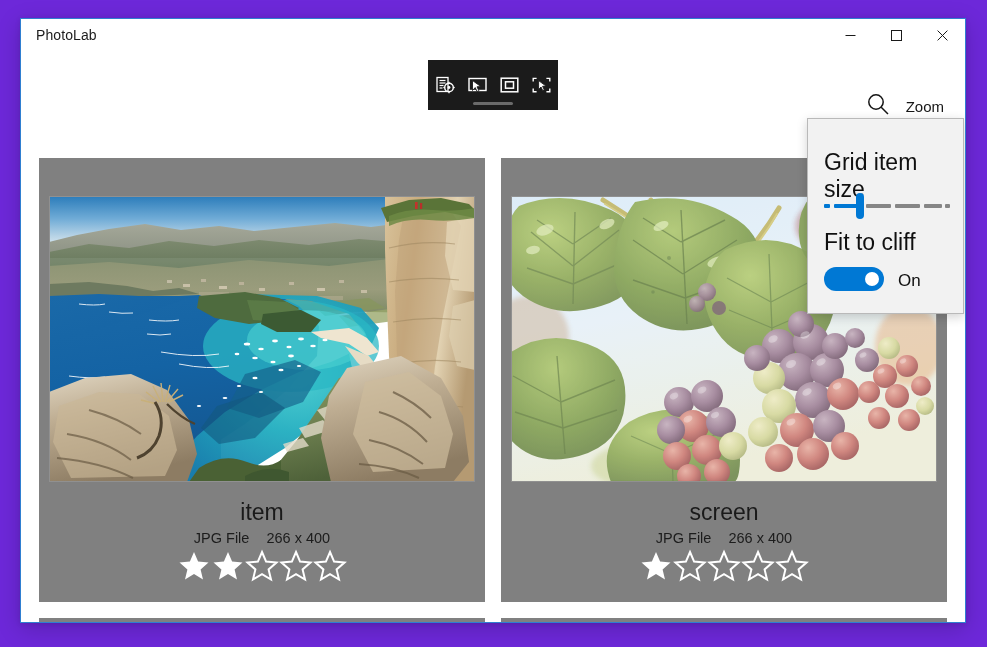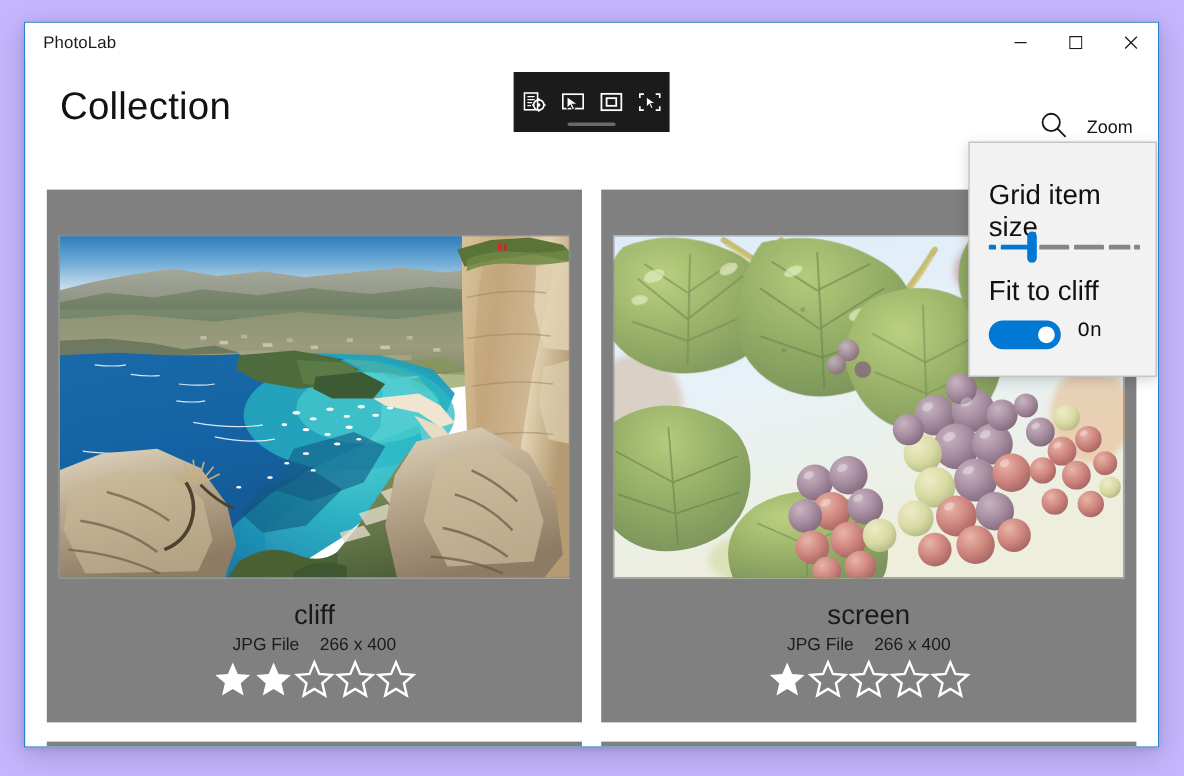--- a/index.html
+++ b/index.html
@@ -12,21 +12,21 @@
     background: #ffffff;
     font-family: "Liberation Sans", sans-serif;
     overflow: hidden;
     position: relative;
   }
 
   
   #desktop {
     position: absolute;
     inset: 0;
-    background: #c4b5fd;
+    background: #6d28d9;
   }
 
   
   #app-window {
     position: absolute;
     left: 20px;
     top: 18px;
     width: 946px;
     height: 605px;
     background: #ffffff;
@@ -272,23 +272,22 @@
     background: #0078d4;
     border-radius: 4px;
   }
 
   
   #fit-screen-toggle-row {
     position: absolute;
     left: 16px;
     top: 148px;
     display: flex;
-    align-items: flex-start;
+    align-items: flex-end;
     gap: 14px;
-    font-family: Liberation Mono, monospace;
   }
   .toggle {
     width: 60px;
     height: 24px;
     border-radius: 12px;
     background: #0078d4;
     position: relative;
     cursor: default;
     flex: none;
   }
@@ -338,21 +337,20 @@
             <svg width="11" height="11" viewBox="0 0 11 11">
               <line x1="0.6" y1="0.6" x2="10.4" y2="10.4" stroke="#1a1a1a" stroke-width="1"></line>
               <line x1="10.4" y1="0.6" x2="0.6" y2="10.4" stroke="#1a1a1a" stroke-width="1"></line>
             </svg>
           </span>
         </button>
       </div>
     </div>
 
     <div id="header-row">
-      <div id="page-title">Collection</div>
 
       <div id="zoom-command">
         <span>
           <svg width="26" height="26" viewBox="0 0 26 26">
             <circle cx="11" cy="11" r="7.2" fill="none" stroke="#151515" stroke-width="1.5"></circle>
             <line x1="16.2" y1="16.2" x2="23" y2="23" stroke="#151515" stroke-width="1.5"></line>
           </svg>
         </span>
         <span class="zoom-label">Zoom</span>
       </div>
@@ -552,21 +550,21 @@
 
               <path d="M150,272 q24,-16 48,-6 q20,8 34,-2 l0,22 l-92,0 Z" fill="#4a6134"></path>
               <path d="M196,280 q22,-12 44,-4 l0,10 l-44,0 Z" fill="#3f5730"></path>
 
               <rect x="0" y="0" width="426" height="286" fill="none" stroke="#909090" stroke-width="2"></rect>
             </svg>
           </div>
         </div>
 
         <div class="card-caption">
-          <div class="card-title">cliff</div>
+          <div class="card-title">item</div>
           <div class="card-meta">
             <span>JPG File</span>
             <span class="sep"></span>
             <span>266 x 400</span>
           </div>
           <div class="rating">
             <span>
                 <svg width="34" height="33" viewBox="0 0 34 33">
                   <path d="M17 3 L21.1 12.6 L31.5 13.5 L23.6 20.4 L26 30.5 L17 25.1 L8 30.5 L10.4 20.4 L2.5 13.5 L12.9 12.6 Z" fill="#ffffff"></path>
                 </svg>

